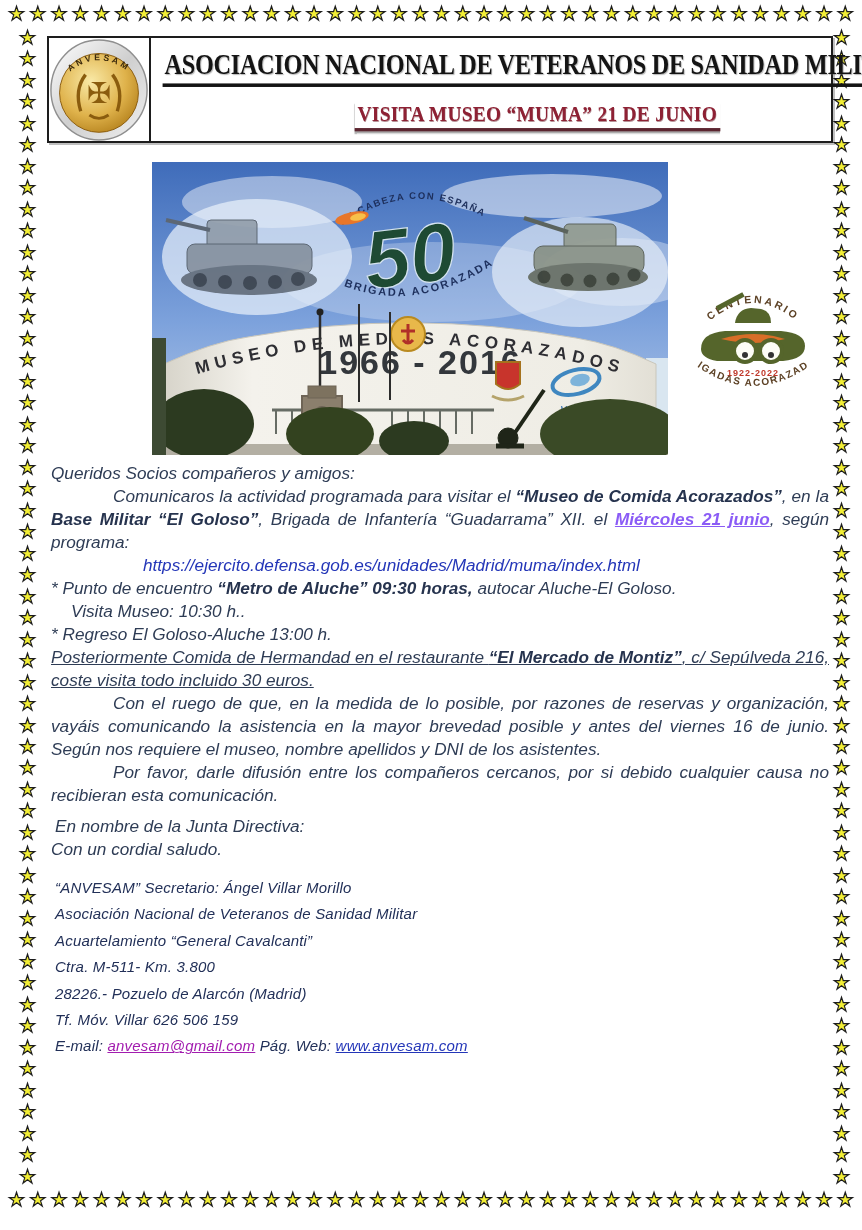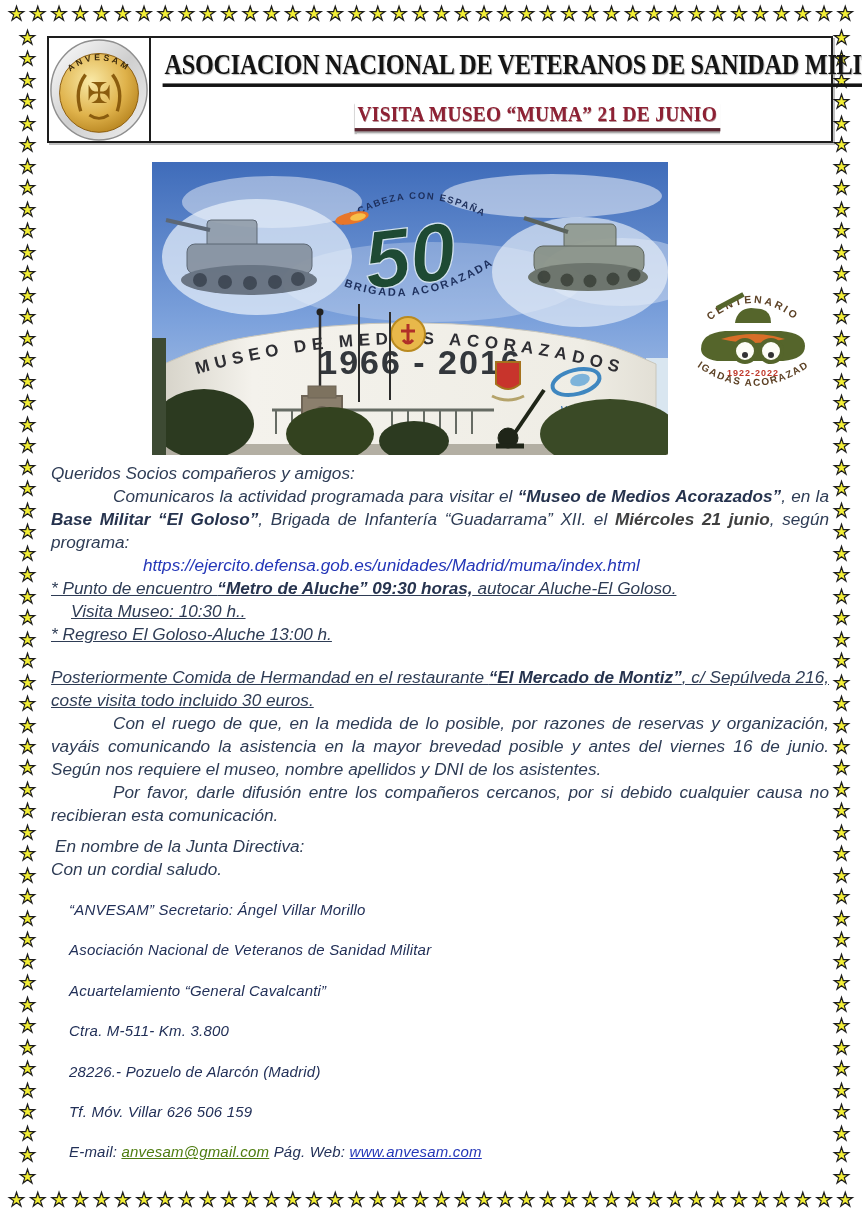--- a/index.html
+++ b/index.html
@@ -42,39 +42,39 @@
   
   .museum-photo{position:absolute;left:152px;top:162px;width:516px;height:293px;}
   .centenary-badge{position:absolute;left:683px;top:273px;width:140px;height:124px;}
   
   .letter{
     position:absolute;left:51px;top:462px;width:778px;
     font-style:italic;font-size:17.2px;line-height:23px;color:#2e3c55;
   }
   .letter p{margin:0;}
   .b{font-weight:700;color:#26334e;}
-  .bu{font-weight:700;color:#404040;}
+  .bu{font-weight:700;text-decoration:underline;color:#8b5cf6;}
   .sal{margin-bottom:24px;}
   .p-indent{text-indent:62px;text-align:justify;margin-bottom:22px;}
   .link-line{margin-bottom:22px;padding-left:92px;}
   a.doc-link{color:#2436b8;text-decoration:none;font-style:italic;}
-  .items{margin-bottom:20px;text-decoration:underline;}
+  .items{}
   .item-just{text-align:justify;}
   .item-cont{padding-left:20px;}
   .p-just{text-align:justify;margin-bottom:22px;text-decoration:underline;}
   .p4{margin-bottom:8px;}
   .p-plain{margin:0;}
   .p7{padding-left:4px;}
   
   .footer{
     margin-top:16px;font-size:15px;line-height:22.4px;color:#223058;
     font-style:italic;font-weight:500;letter-spacing:.2px;
   }
-  .footer .line{margin:18px;}
-  a.email-link{color:#4d7c0f;text-decoration:underline;}
+  .footer .line{margin:4px;}
+  a.email-link{color:#a21caf;text-decoration:underline;}
   a.web-link{color:#2436b8;text-decoration:underline;font-style:italic;}
   svg text{font-family:"Liberation Sans",sans-serif;}
 </style>
 </head>
 <body>
 
 <div id="border-top" class="stars-h" style="color: rgb(242, 238, 53);">
     <span>★</span>
     <span>★</span>
     <span>★</span>
@@ -435,21 +435,21 @@
   </g>
   <text x="70" y="103" font-size="9" font-weight="bold" text-anchor="middle" letter-spacing="1" fill="#c0392b">1922-2022</text>
   <text font-size="10" font-weight="bold" fill="#5d4226" letter-spacing="1.5">
     <textPath href="#bArcBot" startOffset="50%" text-anchor="middle">BRIGADAS ACORAZADAS</textPath>
   </text>
 </svg>
 
 <div class="letter">
   <p class="sal">Queridos Socios compañeros y amigos:</p>
 
-  <p class="p-indent"><span>Comunicaros la actividad programada para visitar el </span><span class="b">“Museo de Medios Acorazados”</span><span>, en la </span><span class="b">Base Militar “El Goloso”</span><span>, Brigada de Infantería “Guadarrama” XII. el </span><span class="bu">Miércoles 21 junio</span><span>, según programa:</span></p>
+  <p class="p-indent"><span>Comunicaros la actividad programada para visitar el </span><span class="b">“Museo de Comida Acorazados”</span><span>, en la </span><span class="b">Base Militar “El Goloso”</span><span>, Brigada de Infantería “Guadarrama” XII. el </span><span class="bu">Miércoles 21 junio</span><span>, según programa:</span></p>
 
   <p class="link-line"><a class="doc-link" href="#">https://ejercito.defensa.gob.es/unidades/Madrid/muma/index.html</a></p>
 
   <div class="items">
     <p class="item-just"><span>* Punto de encuentro </span><span class="b">“Metro de Aluche” 09:30 horas,</span><span> autocar Aluche-El Goloso.</span></p>
     <p class="item-cont">Visita Museo: 10:30 h..</p>
     <p>* Regreso El Goloso-Aluche 13:00 h.</p>
   </div>
 
   <p class="p-just"><span>Posteriormente Comida de Hermandad en el restaurante </span><span class="b">“El Mercado de Montiz”</span><span>, c/ Sepúlveda 216, coste visita todo incluido 30 euros.</span></p>

